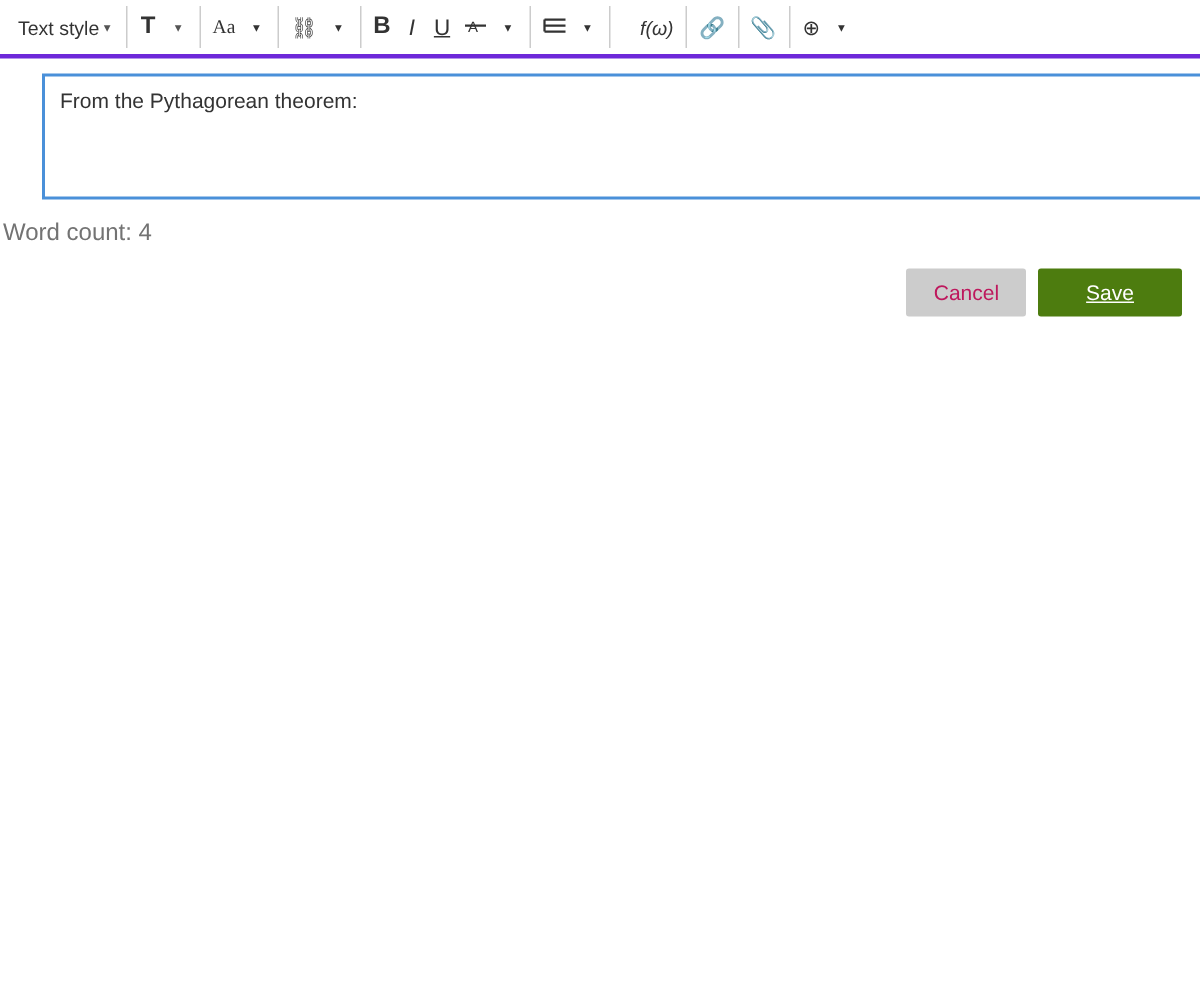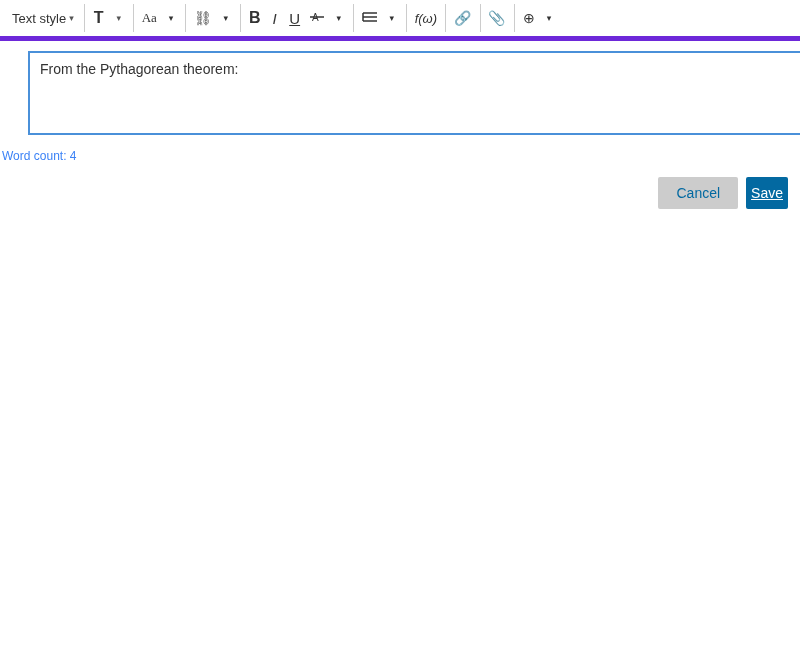--- a/index.html
+++ b/index.html
@@ -14,21 +14,21 @@
       background: #fff;
       font-family: Arial, sans-serif;
       font-size: 14px;
       color: #333;
       overflow: hidden;
     }
 
     .toolbar {
       display: flex;
       align-items: flex-start;
-      border-bottom: 5px solid #6d28d9;
+      border-bottom: 3px solid #6d28d9;
       padding: 4px 2px;
       background: #fff;
       flex-wrap: nowrap;
     }
 
     .toolbar-group {
       display: flex;
       align-items: center;
       border-right: 1px solid #ccc;
       padding: 0 4px;
@@ -96,46 +96,46 @@
       padding: 8px 10px;
       font-size: 14px;
       font-family: Arial, sans-serif;
       color: #333;
       outline: none;
       resize: none;
       display: block;
     }
 
     .word-count {
-      font-size: 12px;
-      color: #3b82f6;
+      font-size: 16px;
+      color: #737373;
       padding: 4px 2px;
     }
 
     .action-buttons {
       display: flex;
       justify-content: flex-end;
       gap: 8px;
       padding: 10px 12px;
     }
 
     .btn-cancel {
       background: #ccc;
       border: none;
       padding: 8px 18px;
       font-size: 14px;
       cursor: pointer;
-      color: #0369a1;
+      color: #be185d;
       border-radius: 2px;
     }
 
     .btn-save {
-      background: #0369a1;
-      border: none;
-      padding: 8px 5px;
+      background: #4d7c0f;
+      border: none;
+      padding: 8px 32px;
       font-size: 14px;
       cursor: pointer;
       color: #fff;
       border-radius: 2px;
       text-decoration: underline;
     }
   </style>
 </head>
 <body>
 
@@ -199,21 +199,21 @@
           <line x1="1" y1="12" x2="15" y2="12" stroke="#333" stroke-width="1.5"></line>
           <line x1="1" y1="4" x2="1" y2="12" stroke="#333" stroke-width="1.5"></line>
         </svg>
       </span>
     </button>
     <button class="toolbar-btn" style="font-size:9px; padding:2px 1px;">▾</button>
   </div>
 
   <div class="toolbar-group">
     <button class="toolbar-btn">
-      <span style="font-size:13px; font-style:italic;">f(ω)</span>
+      <span style="font-size:13px; font-style:italic;margin-left:12px;">f(ω)</span>
     </button>
   </div>
 
   <div class="toolbar-group">
     <button class="toolbar-btn">
       <span style="font-size:14px;">🔗</span>
     </button>
   </div>
 
   <div class="toolbar-group">

